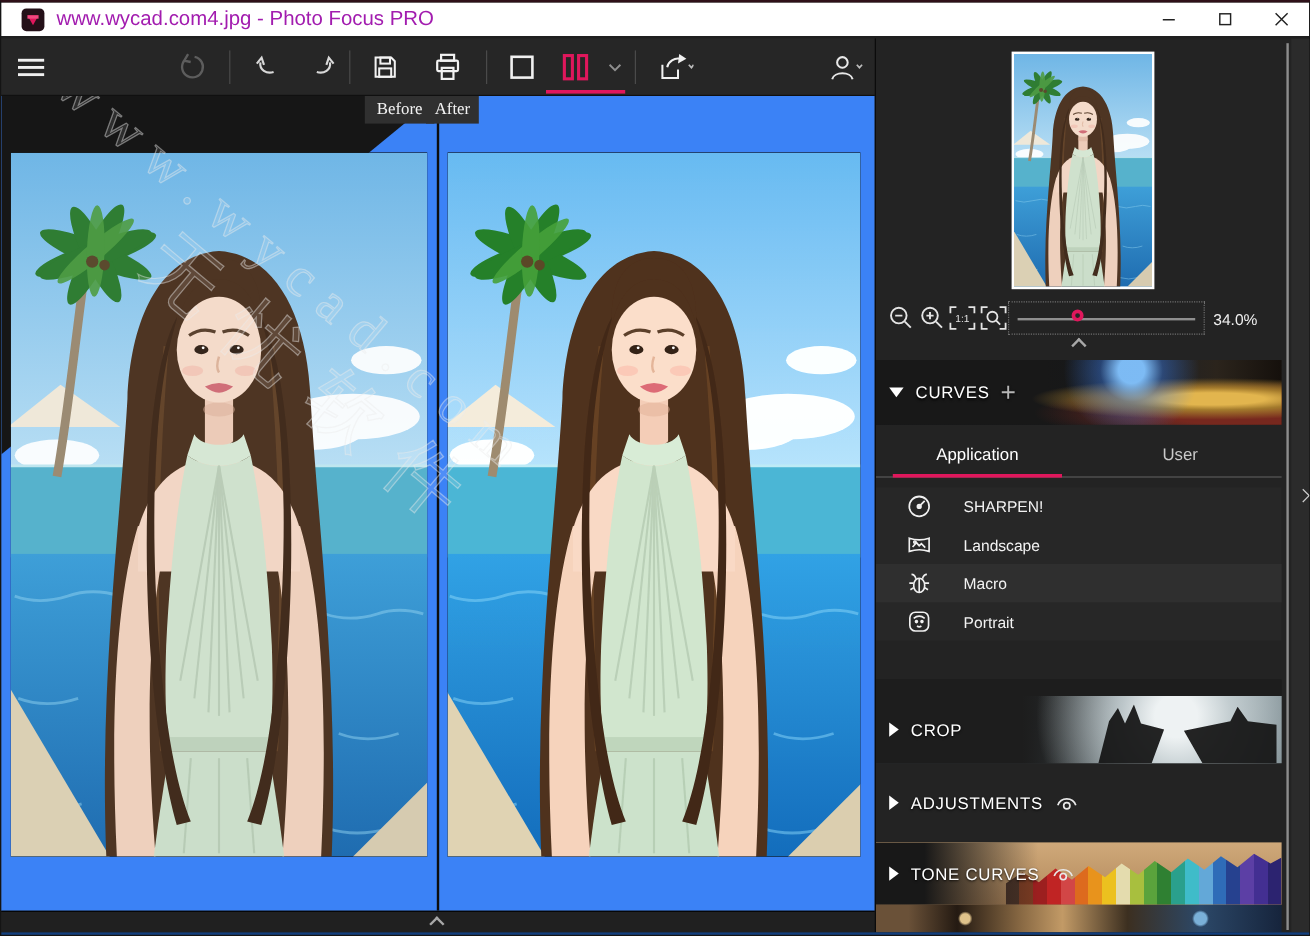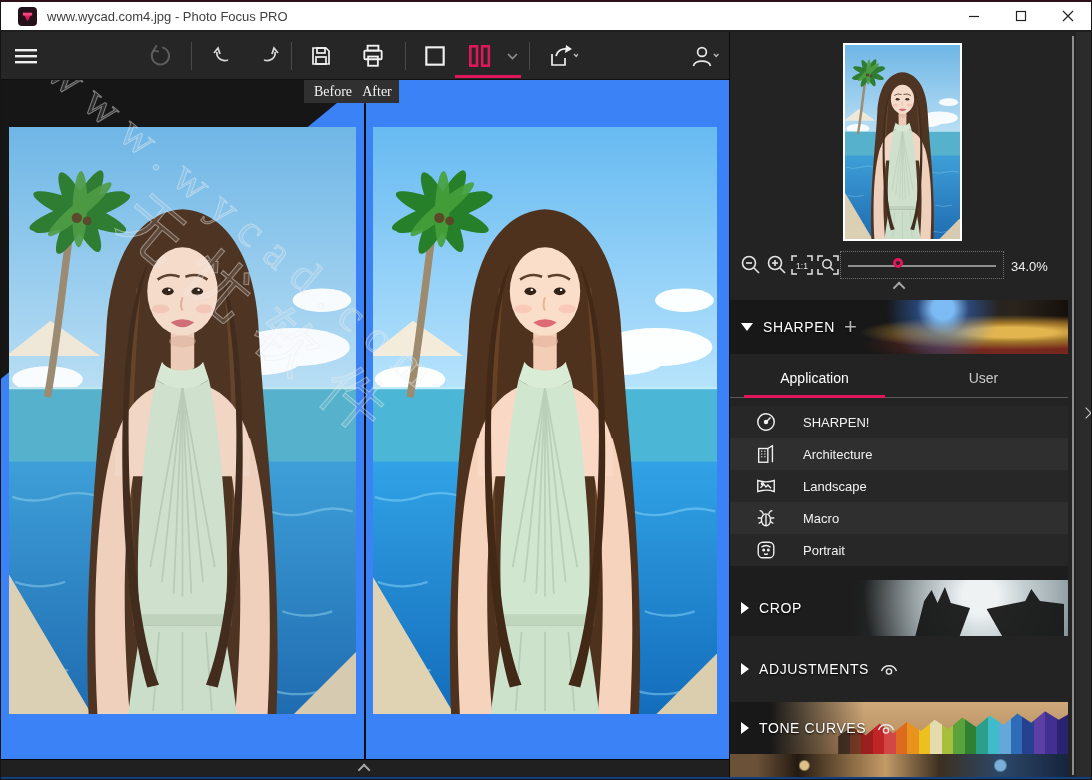--- a/index.html
+++ b/index.html
@@ -5,21 +5,21 @@
   html,body{margin:0;padding:0;background:#000;}
   *{box-sizing:border-box;}
   #app{position:relative;width:1092px;height:780px;overflow:hidden;background:#1f1f1f;
        font-family:"Liberation Sans",sans-serif;border:1px solid #141414;border-top:2px solid #2e1018;}
 
   
   .titlebar{position:absolute;left:0;top:0;width:100%;height:28px;background:#ffffff;
             display:flex;align-items:center;}
   .appicon{width:19px;height:19px;margin-left:17px;border-radius:4px;background:#241018;
            display:flex;align-items:center;justify-content:center;flex:0 0 auto;}
-  .title-text{font-size:13px;color:#404040;margin-left:10px;white-space:nowrap;}
+  .title-text{font-size:17px;color:#a21caf;margin-left:10px;white-space:nowrap;}
   .wincontrols{margin-left:auto;display:flex;height:100%;}
   .winbtn{width:47px;height:100%;border:none;background:transparent;display:flex;
           align-items:center;justify-content:center;cursor:pointer;padding:0;}
 
   
   .toolbar{position:absolute;left:0;top:30px;width:728px;height:48px;background:#262626;
            border-bottom:1px solid #101010;}
   .tbtn{position:absolute;top:0;height:48px;border:none;background:transparent;padding:0;
         display:flex;align-items:center;justify-content:center;cursor:pointer;}
   .tsep{position:absolute;top:10px;width:1px;height:28px;background:#4a4a4a;}
@@ -411,56 +411,41 @@
       <div class="knob"></div>
     </div>
     <span class="zoom-pct">34.0%</span>
 
     <button class="sb-collapse">
       <span class="chev-up"></span>
     </button>
 
     <div class="panel-header presets-art">
       <span class="tri-open"></span>
-      <span class="panel-title">SHARPEN</span>
+      <span class="panel-title">CURVES</span>
       <span class="plus">+</span>
     </div>
 
     <div class="ptabs">
       <div class="ptab active">
         <span>Application</span>
       </div>
       <div class="ptab">
         <span>User</span>
       </div>
     </div>
 
     <div class="plist">
       <div class="preset-row">
         <svg width="22" height="22" viewBox="0 0 24 24" fill="none" stroke="#f0f0f0" stroke-width="1.6">
           <circle cx="12" cy="12" r="9"></circle>
             <line x1="12" y1="12" x2="17" y2="7"></line>
             <circle cx="12" cy="12" r="1.6" fill="#f0f0f0"></circle>
           </svg>
         <span class="plabel">SHARPEN!</span>
-      </div>
-      <div class="preset-row alt">
-        <svg width="22" height="22" viewBox="0 0 24 24" fill="none" stroke="#f0f0f0" stroke-width="1.5">
-          <rect x="4" y="6" width="10" height="15"></rect>
-            <path d="M14 6 L19 3 V21"></path>
-          <g stroke-width="1.1">
-              <line x1="6.5" y1="9" x2="8" y2="9"></line>
-              <line x1="10" y1="9" x2="11.5" y2="9"></line>
-          <line x1="6.5" y1="12" x2="8" y2="12"></line>
-              <line x1="10" y1="12" x2="11.5" y2="12"></line>
-          <line x1="6.5" y1="15" x2="8" y2="15"></line>
-              <line x1="10" y1="15" x2="11.5" y2="15"></line>
-            </g>
-          </svg>
-        <span class="plabel">Architecture</span>
       </div>
       <div class="preset-row">
         <svg width="22" height="22" viewBox="0 0 24 24" fill="none" stroke="#f0f0f0" stroke-width="1.5">
           <path d="M3 6 Q12 9 21 6 V18 Q12 15 3 18 Z"></path>
             <path d="M6 14 l3.5 -4 2.5 3 2 -2 3.5 3.5"></path>
             <circle cx="8" cy="9.5" r="1"></circle>
           </svg>
         <span class="plabel">Landscape</span>
       </div>
       <div class="preset-row alt">

